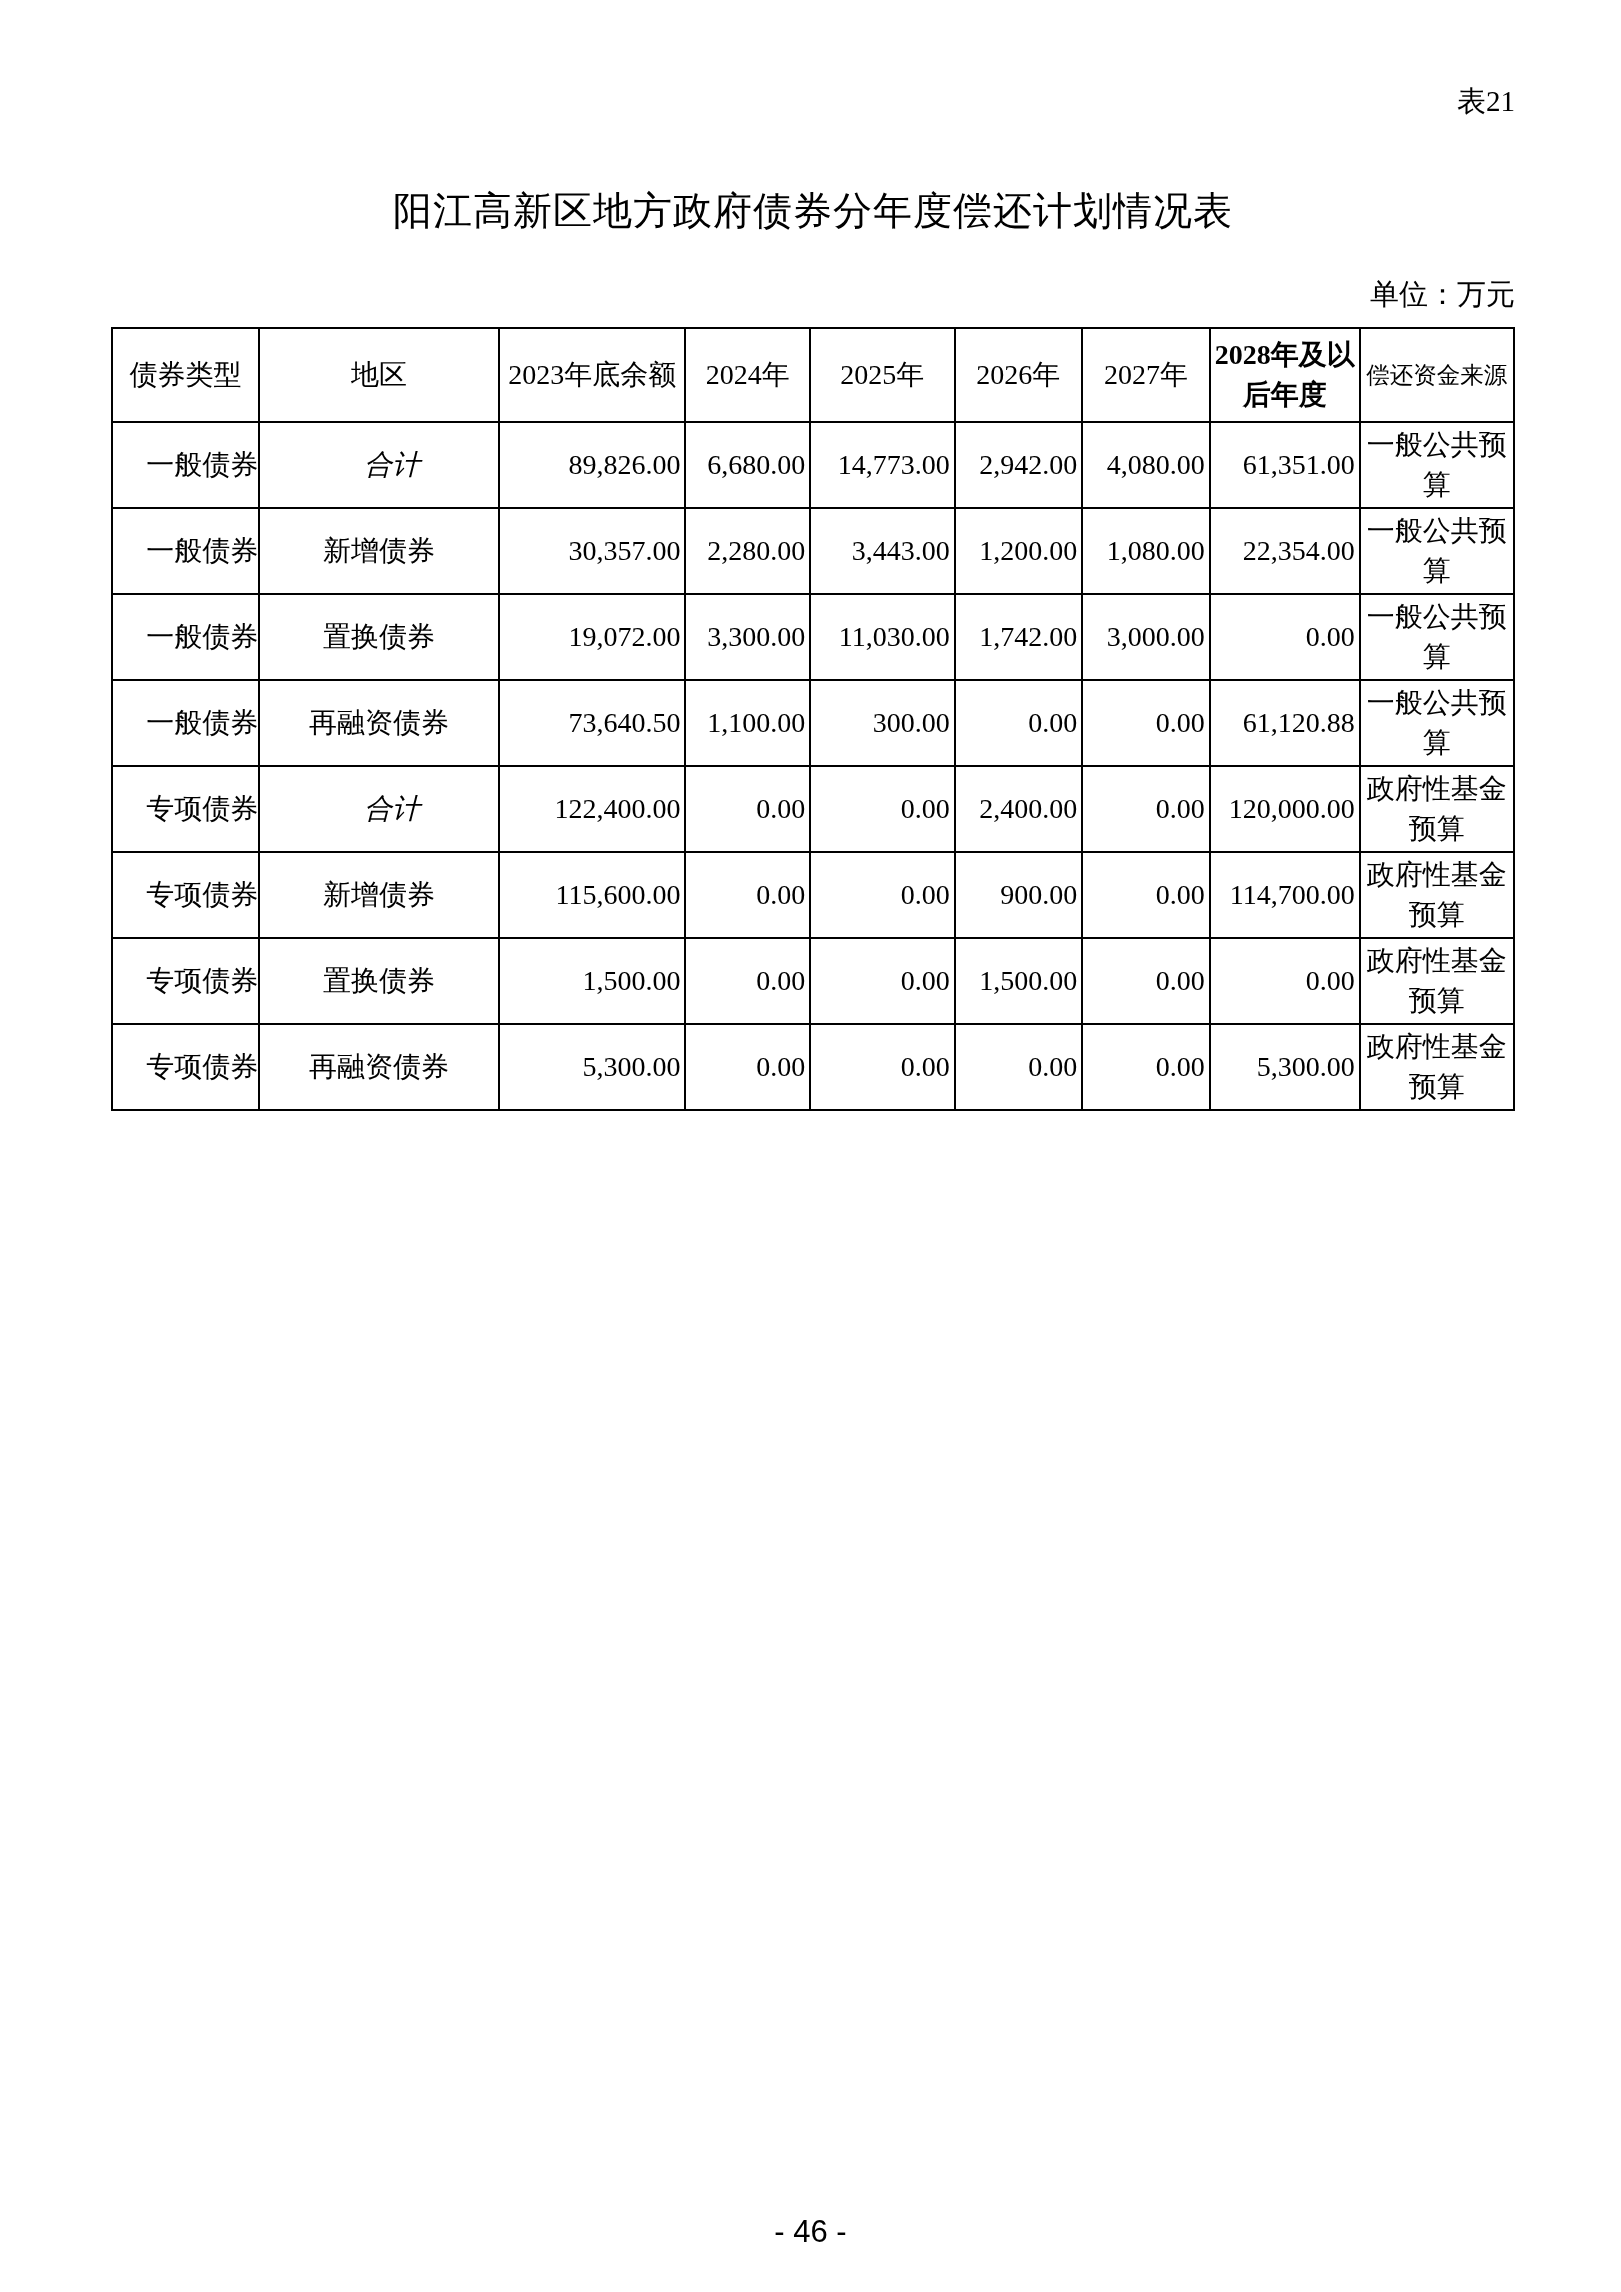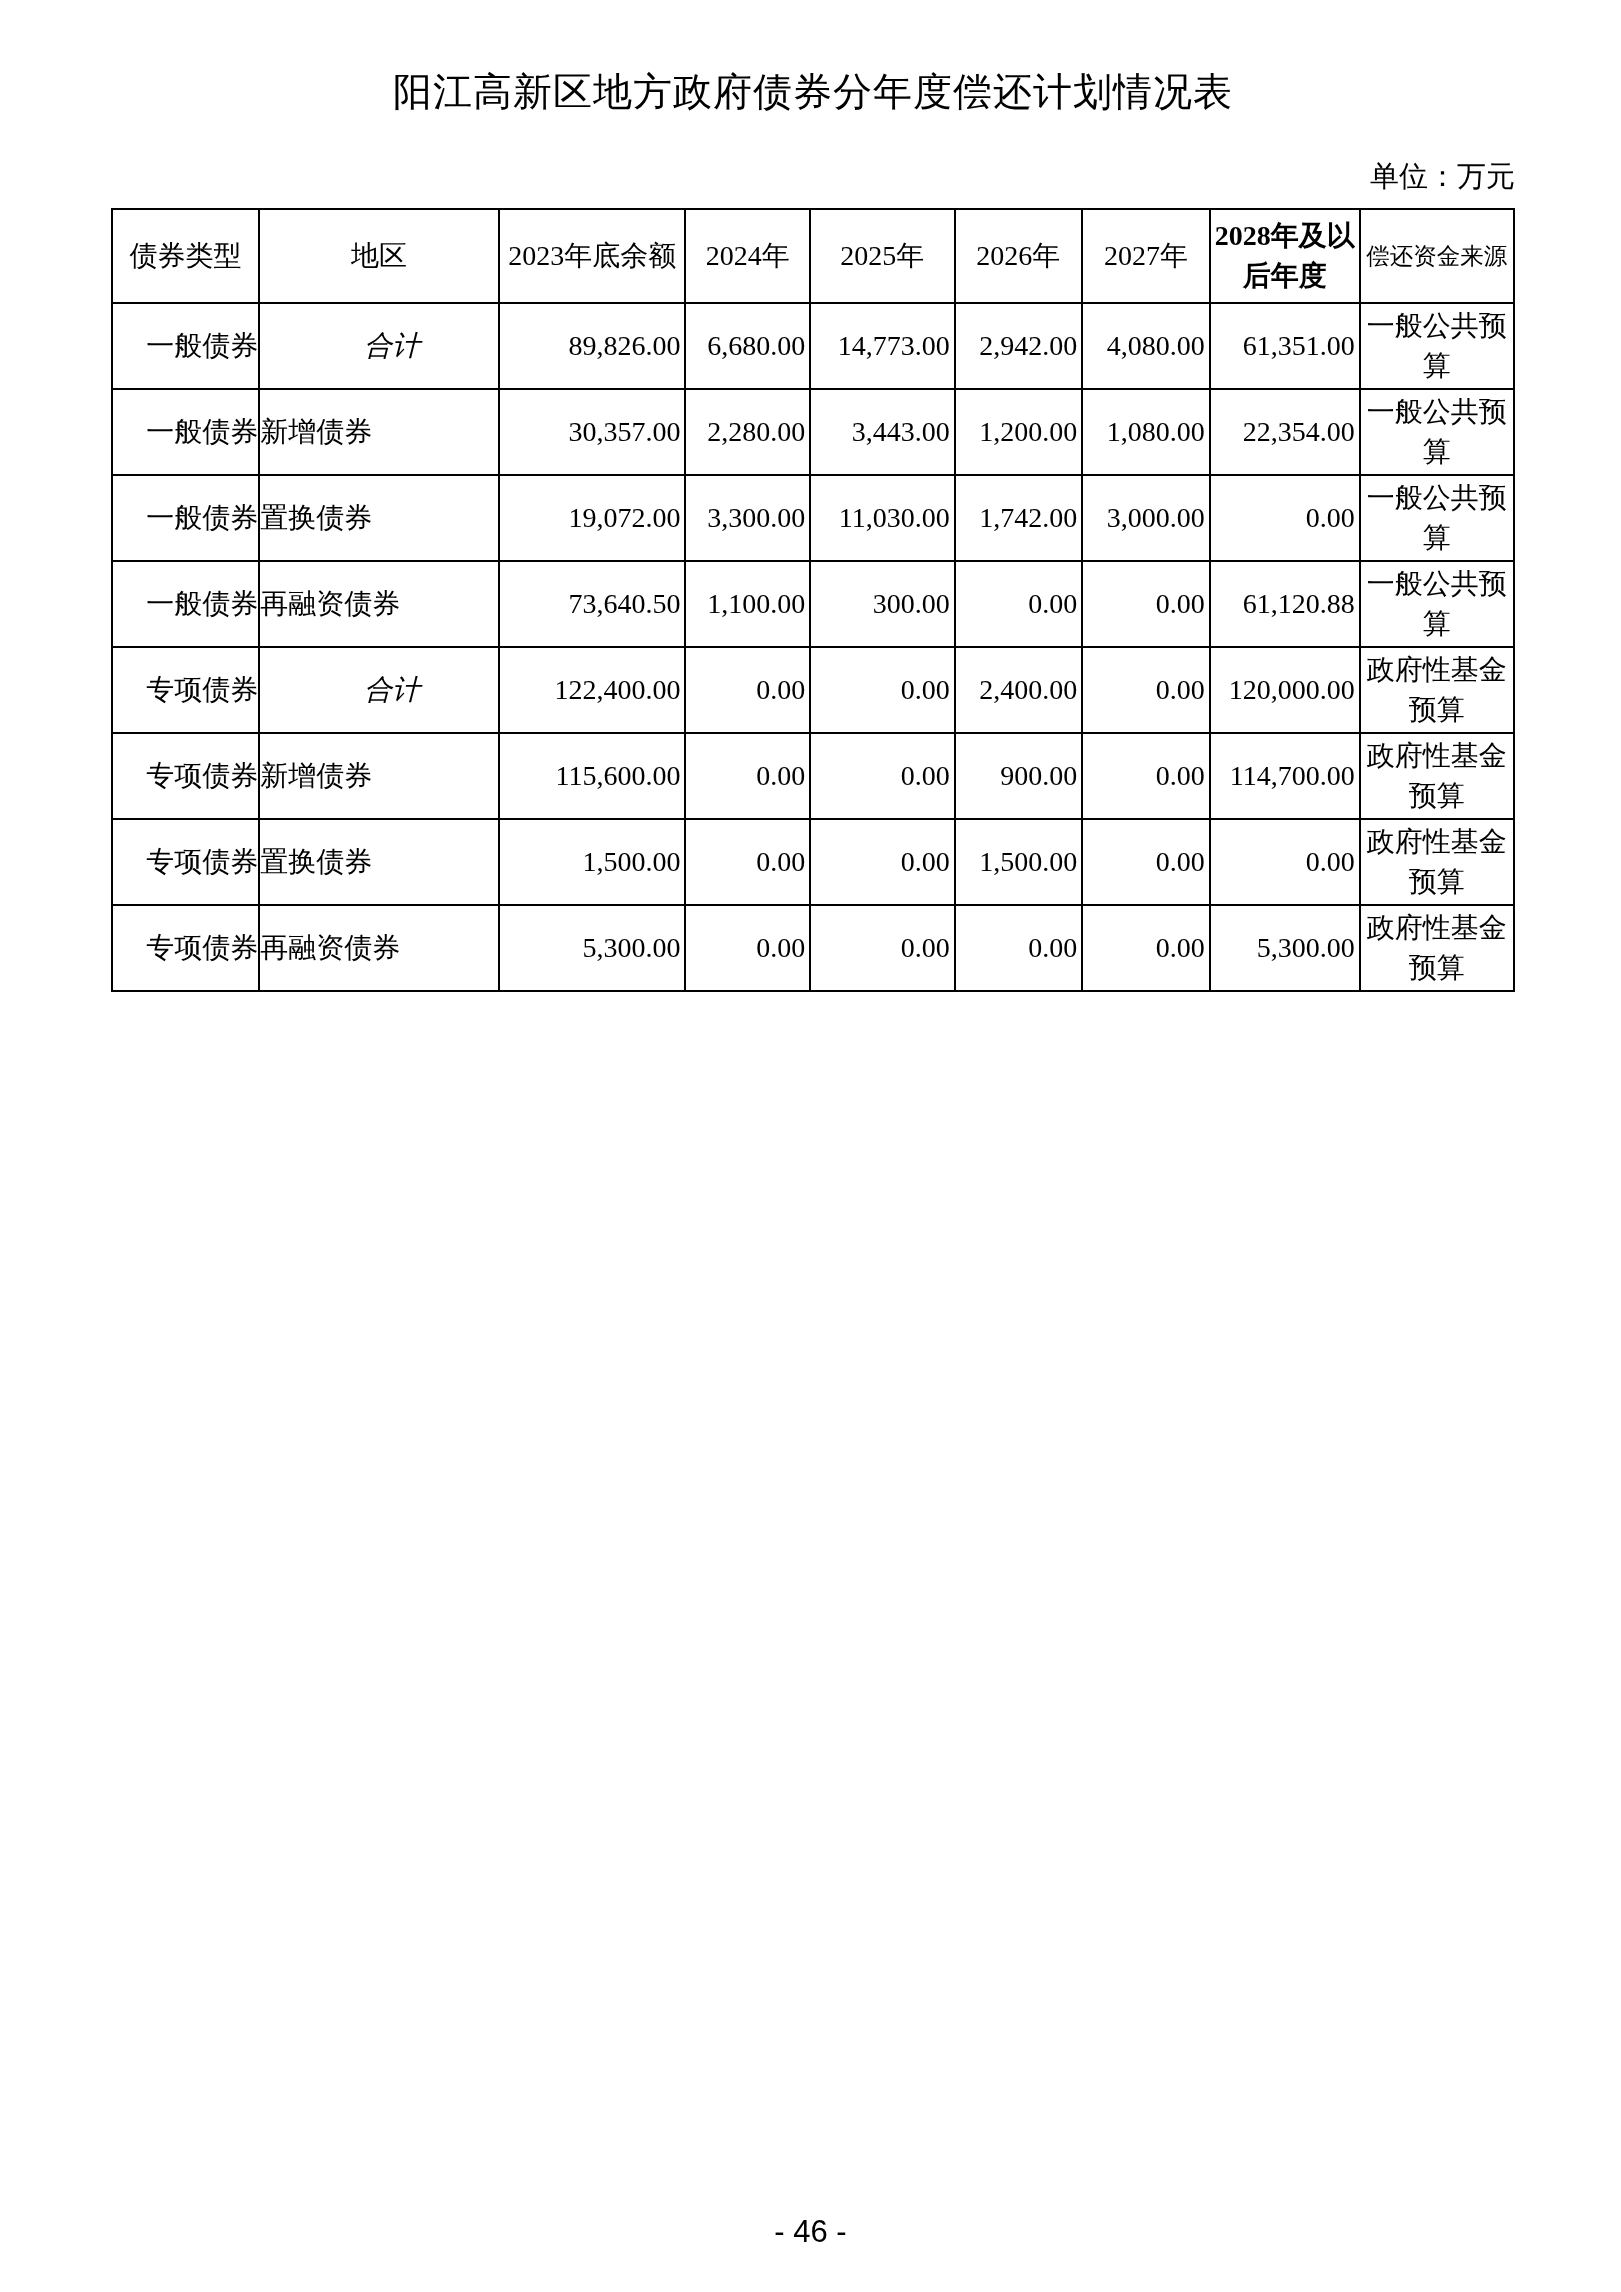--- a/index.html
+++ b/index.html
@@ -21,36 +21,37 @@
   table.bond-table { border-collapse: collapse; width: 100%; table-layout: fixed; }
   .bond-table th, .bond-table td {
     border: 2px solid #000; font-weight: normal; font-size: 28px;
     padding: 0; vertical-align: middle; overflow: hidden;
   }
   .bond-table th { height: 94px; text-align: center; line-height: 1.45; }
   .bond-table td { height: 86px; }
   th.h-2028 { white-space: pre-line; font-weight: bold; }
   th.h-source { font-size: 23.5px; }
   td.c-type { text-align: right; }
-  td.c-region { text-align: left; }
+  td.c-region { text-align: center; }
   td.c-region.al { text-align: center; padding-left: 26px; font-style: italic; }
   td.num { text-align: right; padding-right: 3.9px; font-variant-numeric: tabular-nums; }
   td.c-source { text-align: center; padding: 0 2.9px; line-height: 1.45; }
   .note { font-size: 24.5px; margin-top: 7.8px; line-height: 1.2; }
   .page-number {
     position: absolute; left: 0; bottom: 43px; width: 100%;
     text-align: center; font-size: 31px;
     font-family: "Liberation Sans", "DejaVu Sans", sans-serif;
   }
 </style>
 </head>
 <body>
 
 <div class="content">
 
+  <div class="table-label">表21</div>
 
   <div class="doc-title">阳江高新区地方政府债券分年度偿还计划情况表</div>
 
   <div class="unit-line">单位：万元</div>
 
   <table class="bond-table">
     <colgroup>
       <col style="width:10.5%">
         <col style="width:17.1%">
         <col style="width:13.3%">

